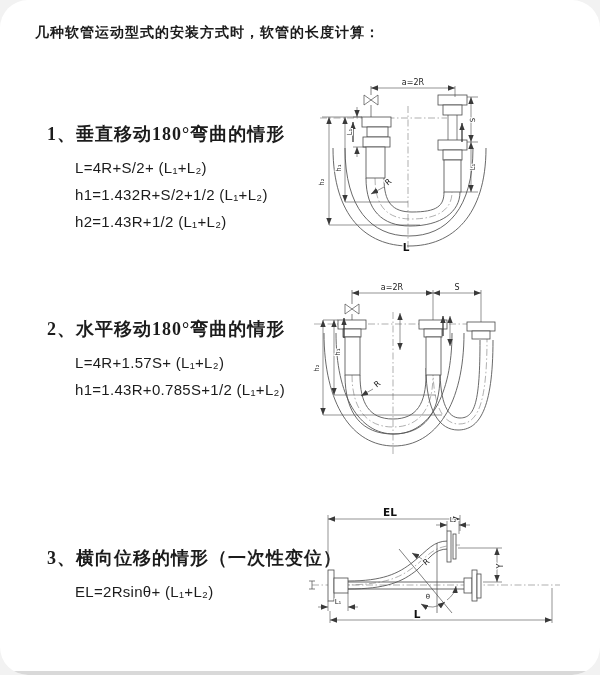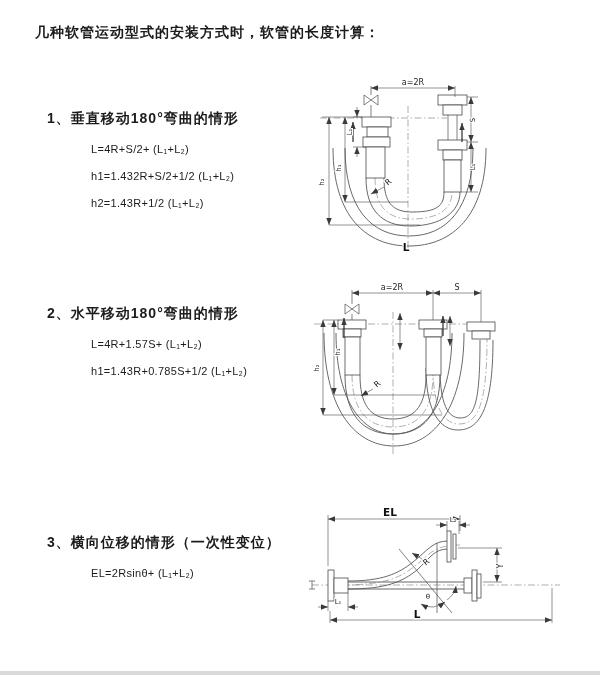--- a/index.html
+++ b/index.html
@@ -1,24 +1,24 @@
 <!DOCTYPE html>
 <html><head>
 <meta charset="utf-8">
 <style>
   html,body{margin:0;padding:0;background:#f2f2f2;}
   .page{
     position:relative;width:600px;height:675px;background:#ffffff;overflow:hidden;
-    font-family:"Liberation Sans","DejaVu Sans",sans-serif;color:#1c1c1c;
+    font-family:"Liberation Sans","DejaVu Sans",sans-serif;color:#1c1c1c;border-radius:28px;
   }
   .title{position:absolute;left:35px;top:24px;font-size:14px;font-weight:bold;letter-spacing:1px;}
   .section{position:absolute;left:47px;}
   .sec1{top:106px;} .sec2{top:301px;} .sec3{top:530px;}
-  .sec-heading{font-size:14px;font-weight:bold;letter-spacing:1px;margin:4px 0 8px 0;}
-  .formula{font-size:11px;margin-left:44px;line-height:27px;white-space:nowrap;letter-spacing:.3px;}
+  .sec-heading{font-size:18px;font-weight:bold;letter-spacing:1px;margin:16px 0 8px 0;font-family:Liberation Serif, serif;}
+  .formula{font-size:15px;margin-left:28px;line-height:27px;white-space:nowrap;letter-spacing:.3px;}
   .diagram{position:absolute;}
   .d1{left:312px;top:72px;} .d2{left:308px;top:283px;} .d3{left:300px;top:498px;}
   svg{display:block;}
   svg text{font-family:"DejaVu Sans","Liberation Sans",sans-serif;}
   .dl{stroke:#4a4a4a;stroke-width:.6;fill:none;}
   .th{stroke:#4a4a4a;stroke-width:.7;fill:none;}
   .hose{stroke:#585858;stroke-width:.9;fill:none;}
   .cl{stroke:#7a7a7a;stroke-width:.6;stroke-dasharray:7 2.5 1.5 2.5;fill:none;}
   .fl{fill:#ffffff;stroke:#4a4a4a;stroke-width:.8;}
   .mv{stroke:#2a2a2a;stroke-width:1.2;fill:none;}

